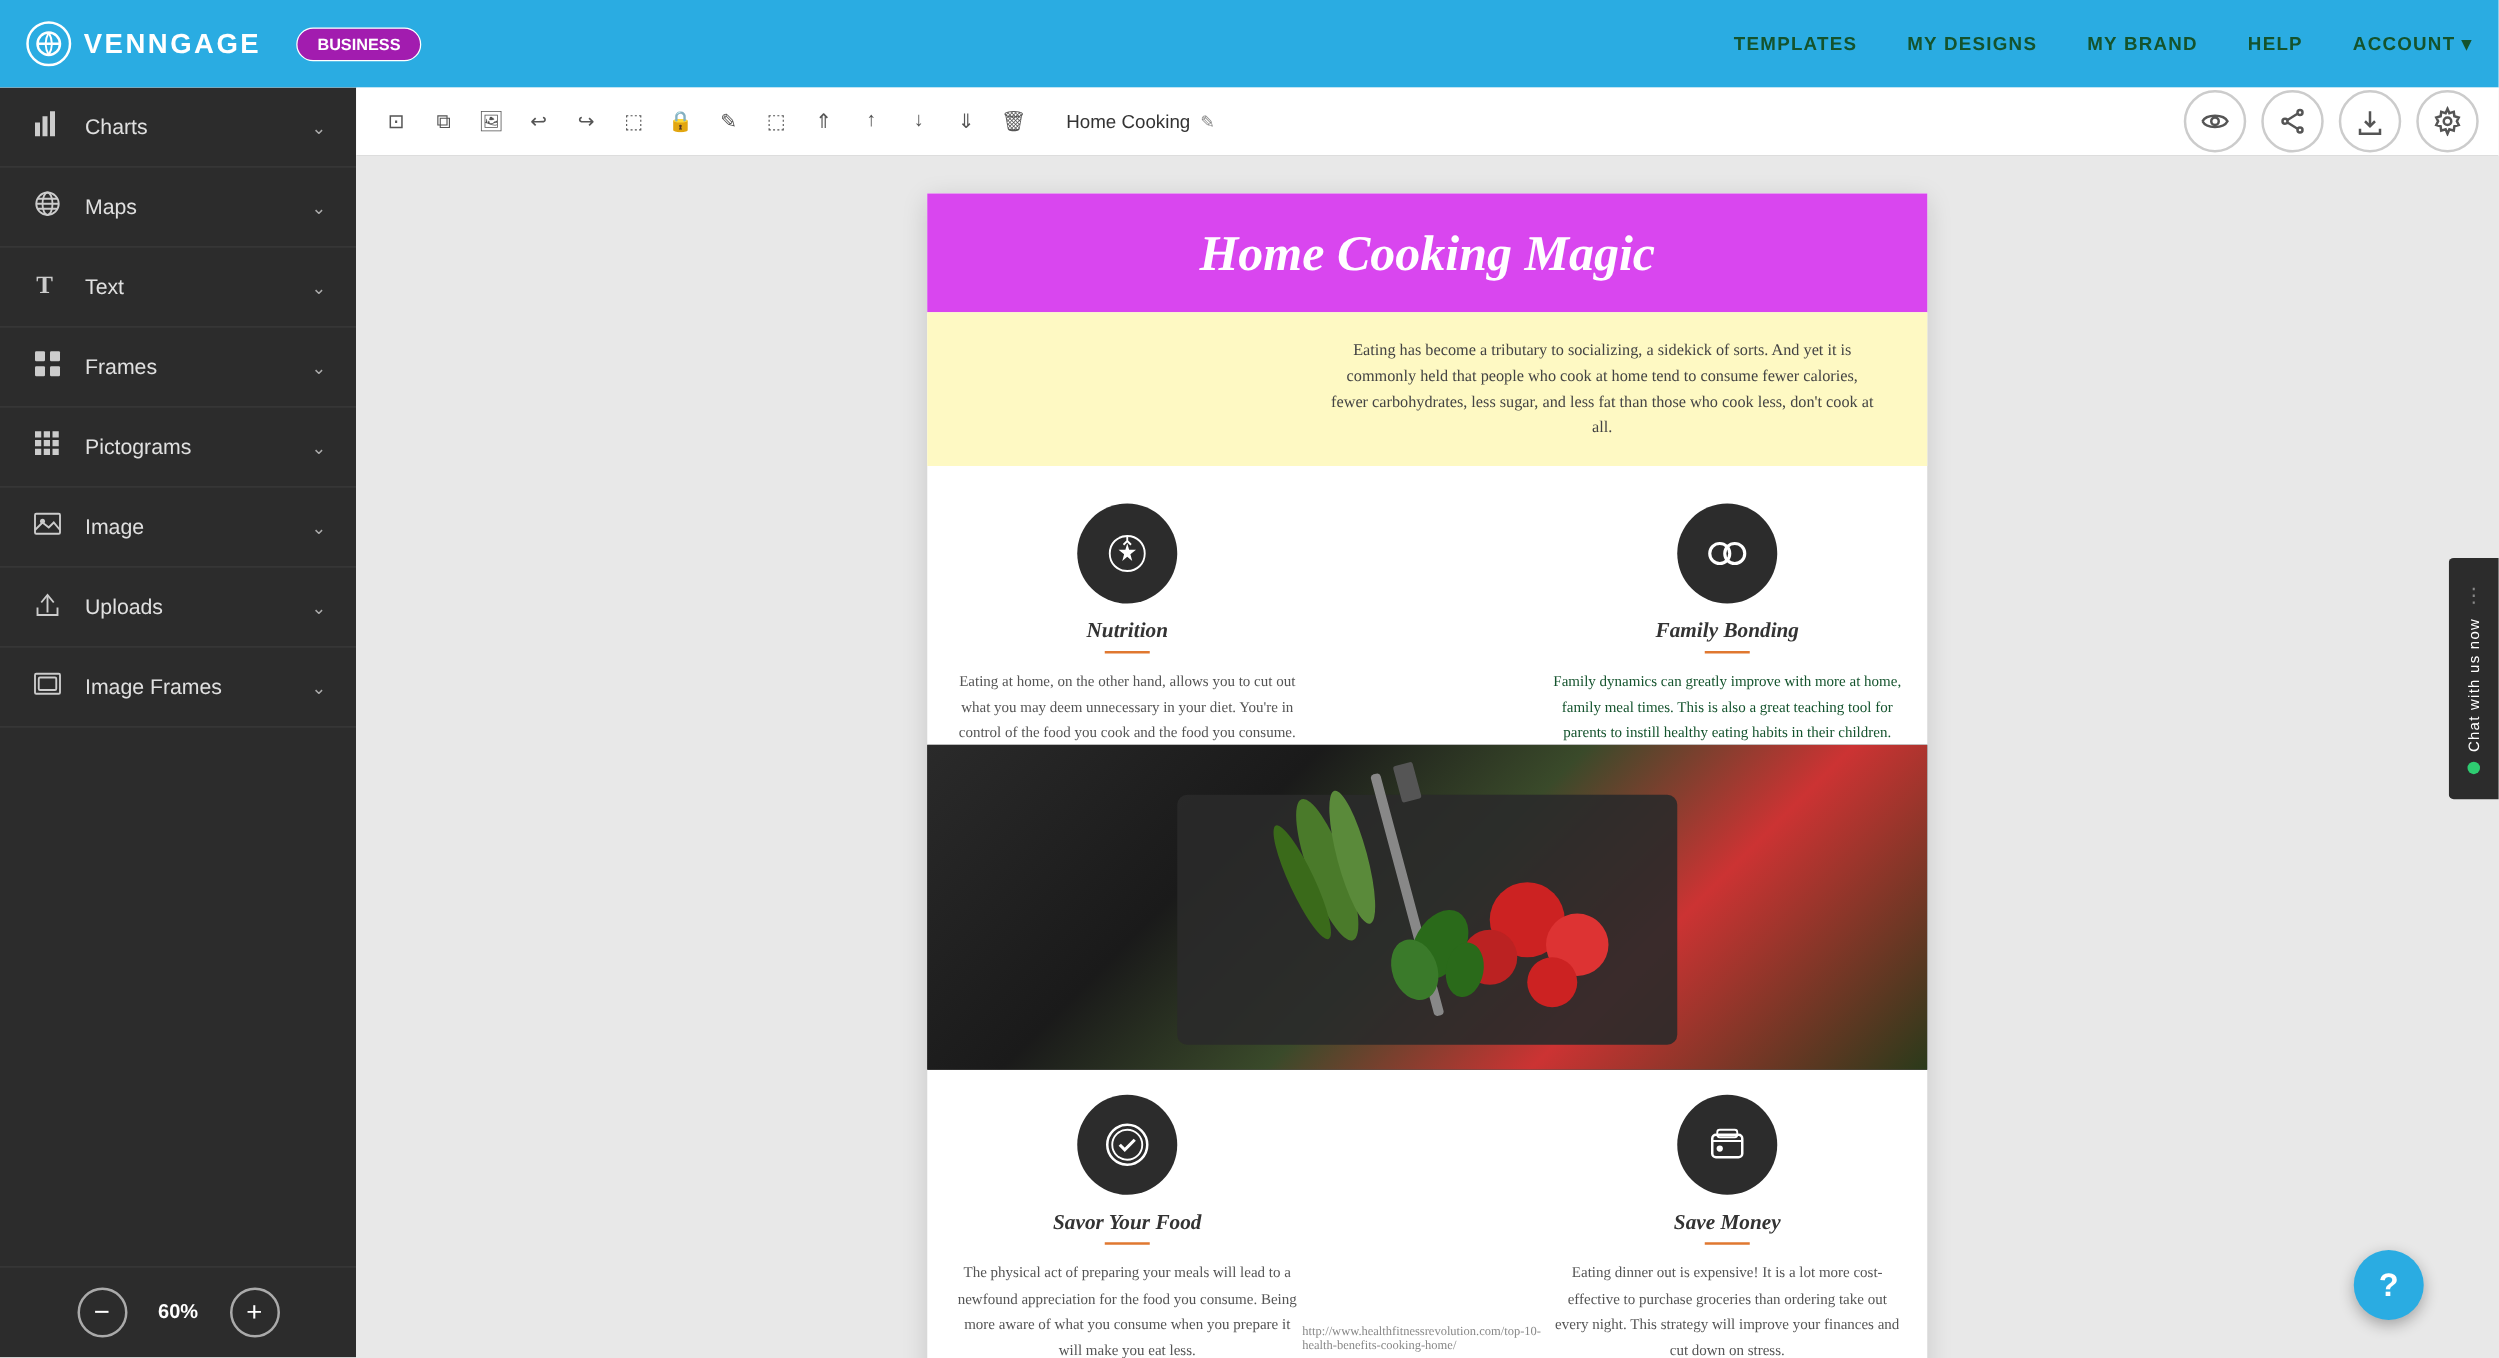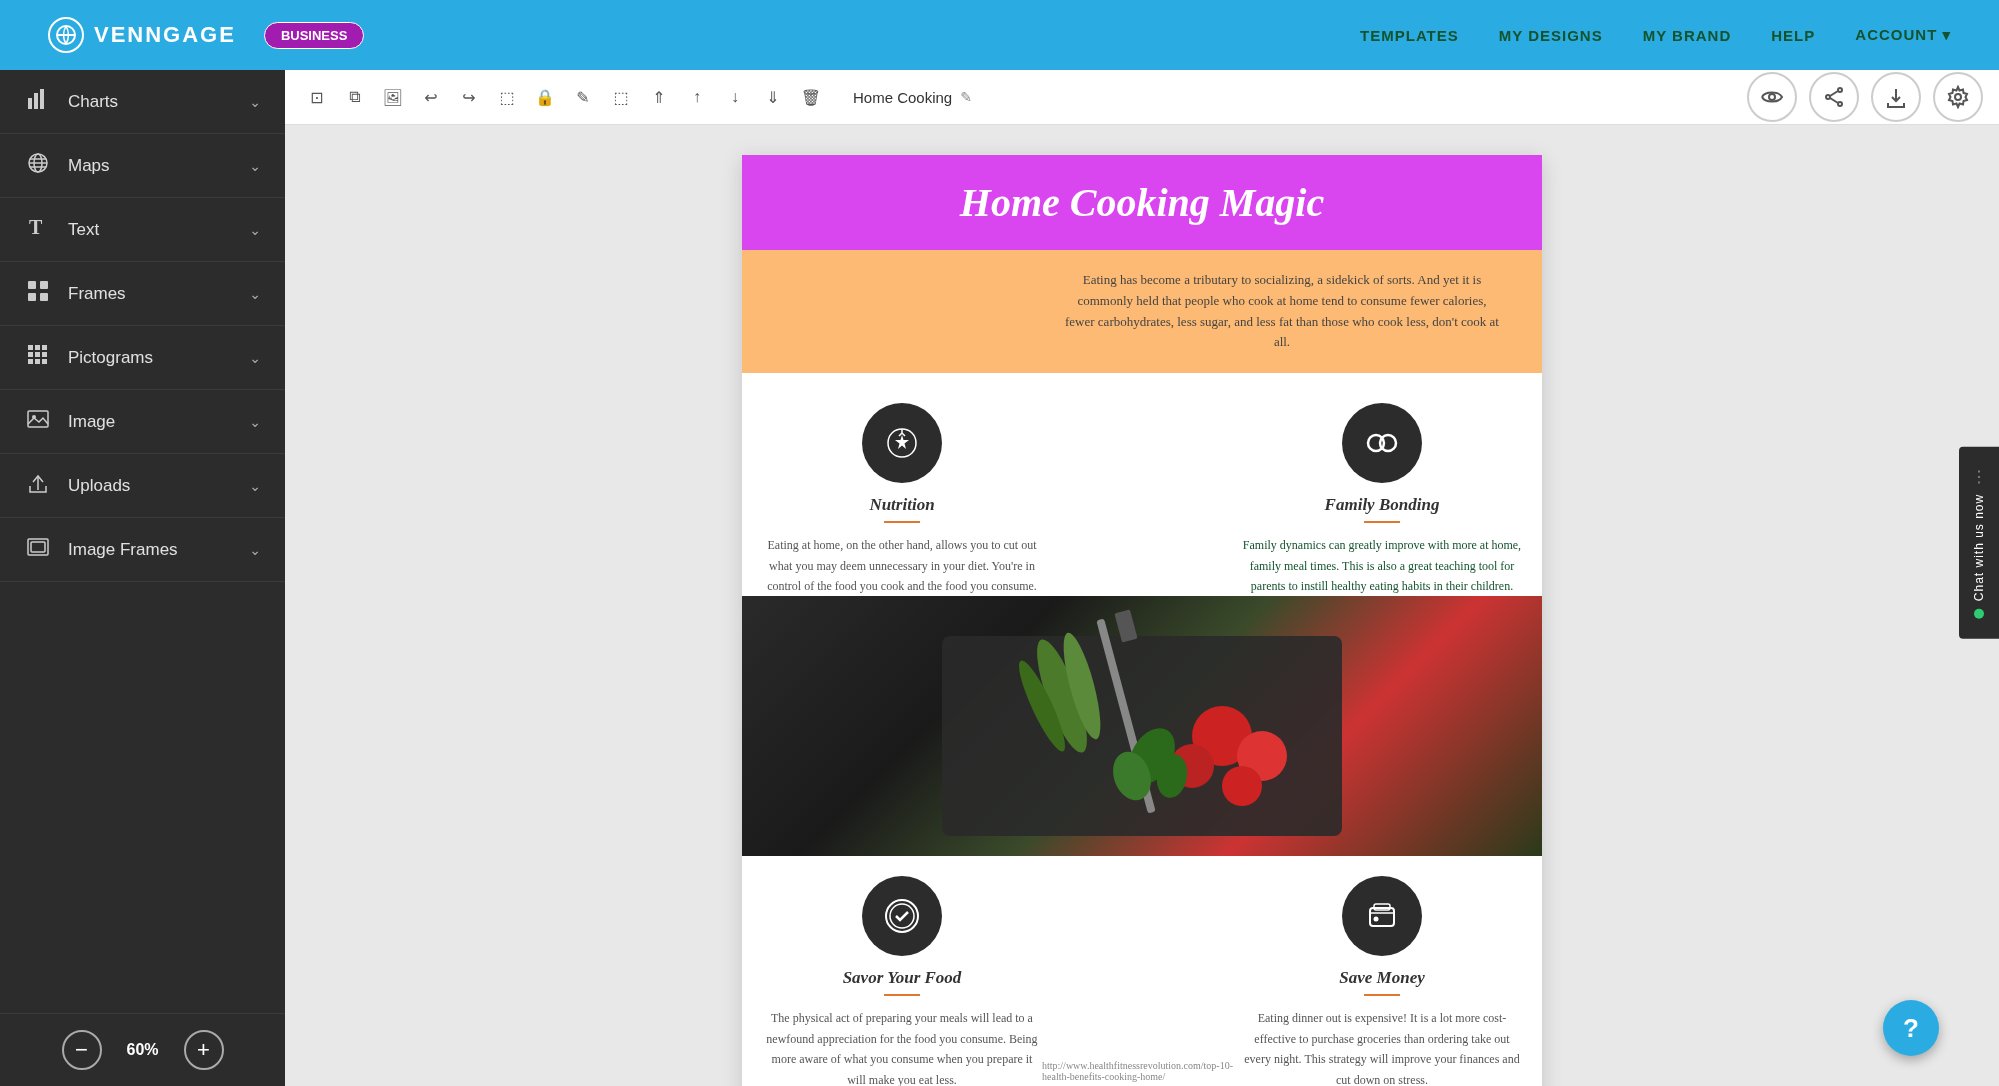--- a/index.html
+++ b/index.html
@@ -4,21 +4,21 @@
   <style>
     * { box-sizing: border-box; margin: 0; padding: 0; }
     body { font-family: 'Arial', sans-serif; overflow: hidden; width: 1999px; height: 1086px; display: flex; flex-direction: column; }
 
     
     .top-nav {
       background: #2AACE2;
       height: 70px;
       display: flex;
       align-items: center;
-      padding: 0 48px;
+      padding: 0 21px;
       flex-shrink: 0;
     }
     .nav-logo {
       display: flex;
       align-items: center;
       gap: 10px;
       color: white;
       font-size: 22px;
       font-weight: bold;
       letter-spacing: 2px;
@@ -235,21 +235,21 @@
     }
     .infographic-title {
       font-size: 40px;
       font-style: italic;
       font-weight: bold;
       color: white;
     }
 
     
     .infographic-intro {
-      background: #fdba74;
+      background: #fef9c3;
       padding: 20px 40px;
       display: flex;
     }
     .intro-left { width: 280px; }
     .intro-right { flex: 1; font-size: 13px; color: #444; line-height: 1.6; text-align: center; }
     .icon-circle {
       width: 80px;
       height: 80px;
       border-radius: 50%;
       background: #2C2C2C;

